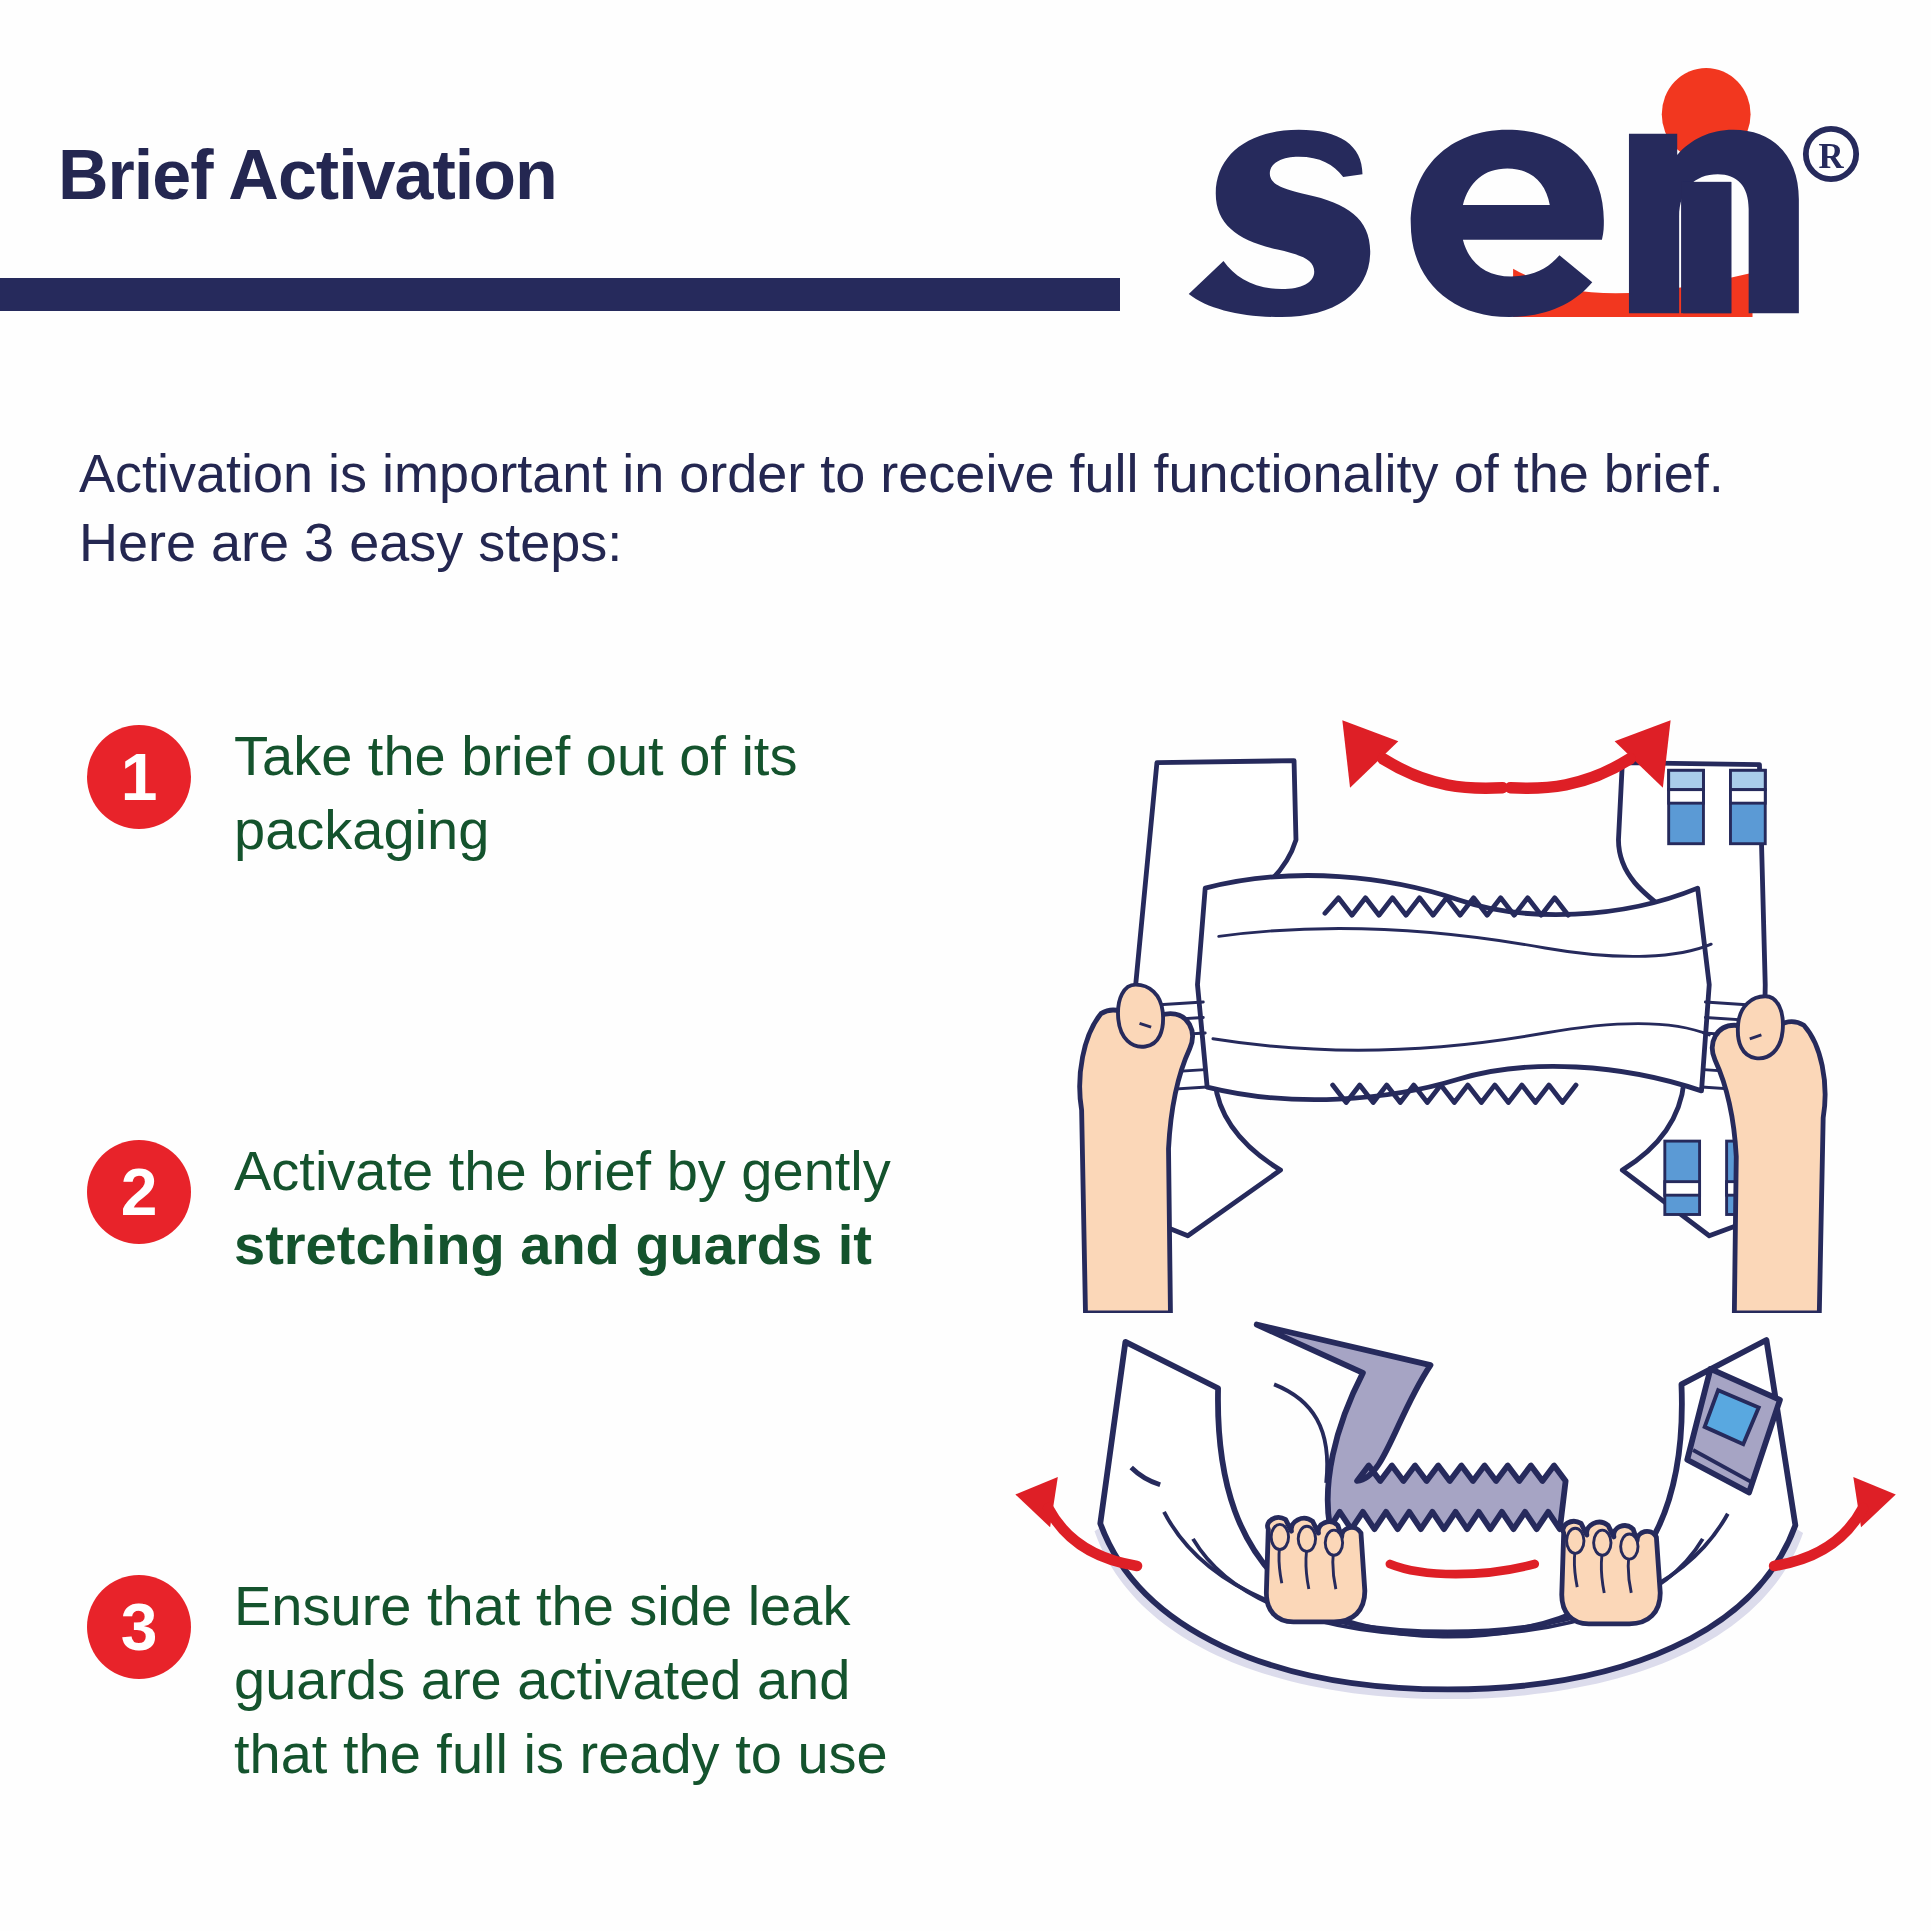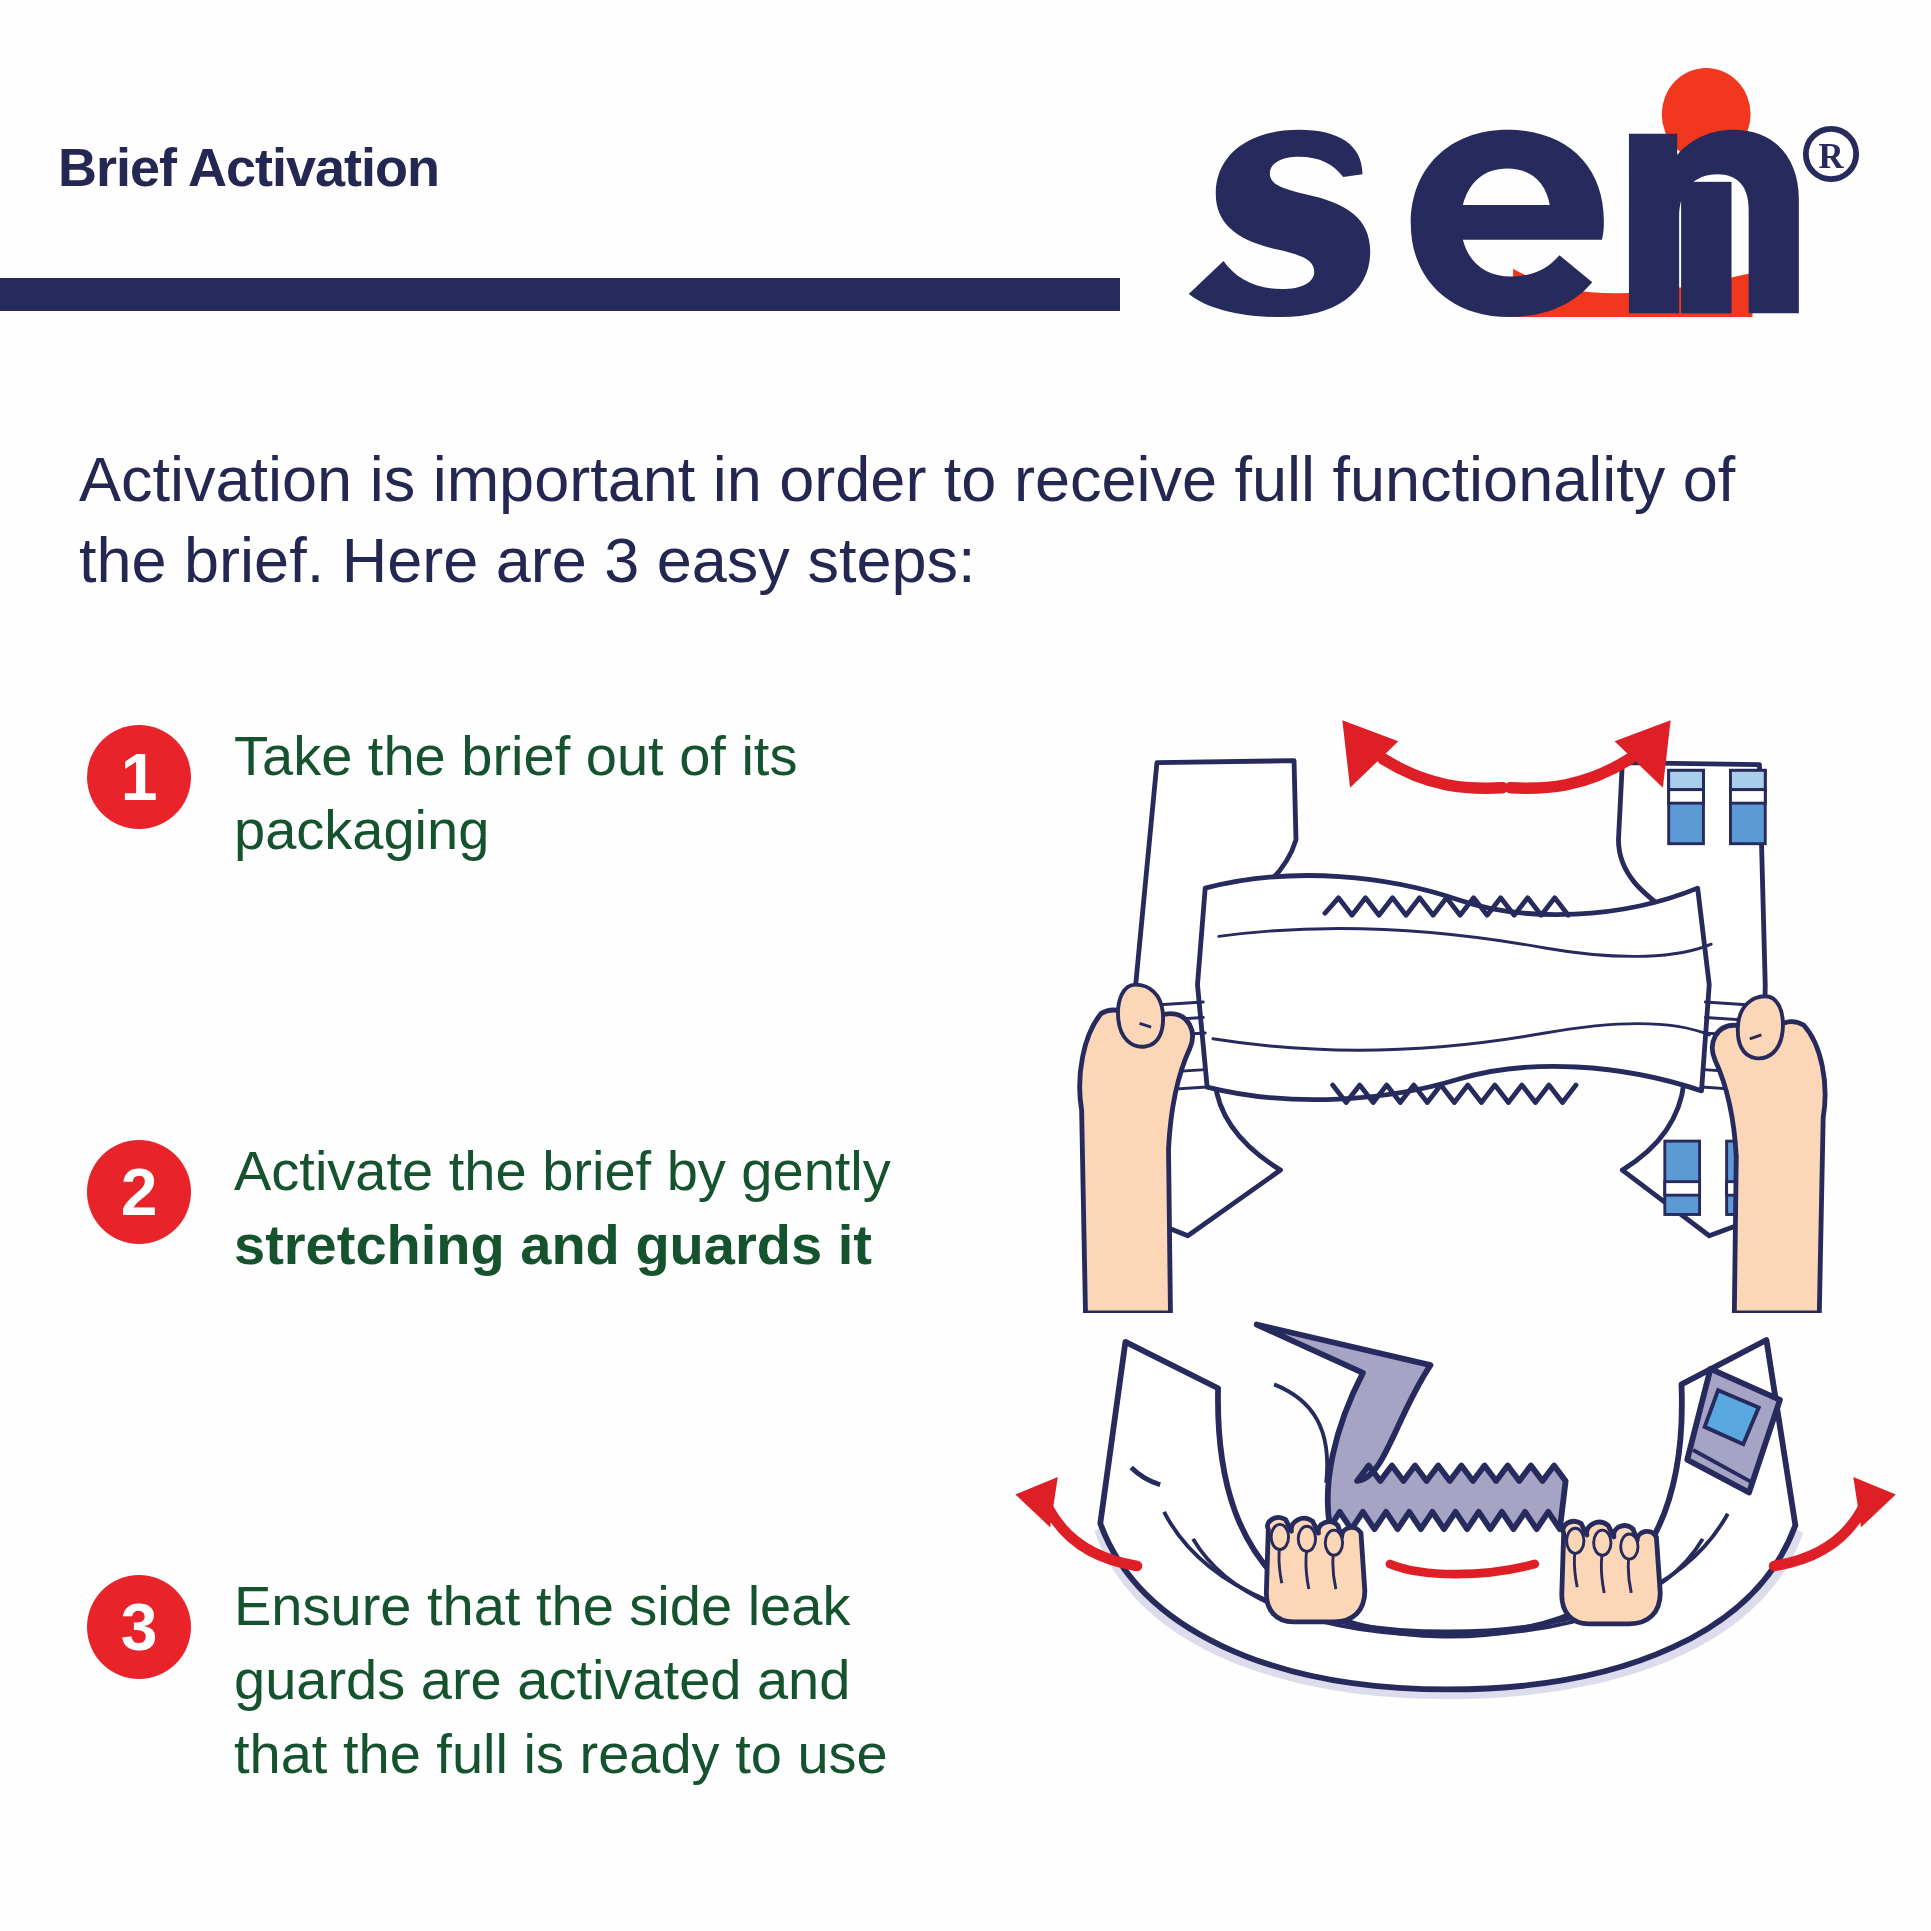--- a/index.html
+++ b/index.html
@@ -21,21 +21,21 @@
     position: absolute;
     left: 0;
     top: 0;
     width: 1931px;
     height: 328px;
   }
   #page-title {
     position: absolute;
     left: 58px;
     top: 140px;
-    font-size: 54px;
+    font-size: 70px;
     font-weight: 700;
     color: #242751;
     letter-spacing: -1px;
     line-height: 1;
     white-space: nowrap;
   }
   #title-rule {
     position: absolute;
     left: 0;
     top: 278px;
@@ -60,21 +60,21 @@
     width: 60px;
     height: 60px;
   }
 
   
   #intro {
     position: absolute;
     left: 79px;
     top: 439px;
     width: 1738px;
-    font-size: 63px;
+    font-size: 54px;
     line-height: 1.28;
     color: #242751;
     font-weight: 400;
   }
 
   
   .step {
     position: absolute;
     left: 87px;
     width: 850px;

